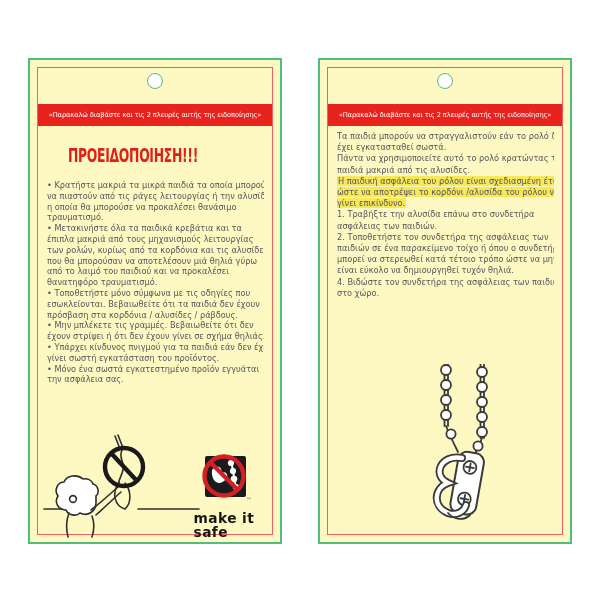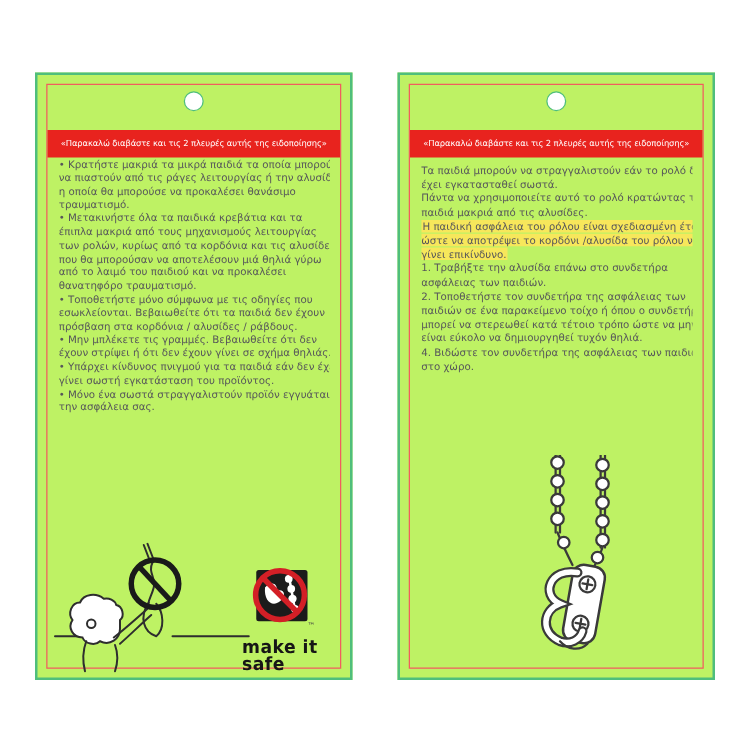--- a/index.html
+++ b/index.html
@@ -3,21 +3,21 @@
 <meta charset="utf-8">
 <style>
   html,body{margin:0;padding:0;}
   body{
     width:600px;height:600px;background:#ffffff;position:relative;
     font-family:"DejaVu Sans","Liberation Sans",sans-serif;
     -webkit-font-smoothing:antialiased;
   }
   .tag{
     position:absolute;top:58px;width:254px;height:486px;
-    border:2px solid #4fbe7c;background:#bef264;box-sizing:border-box;
+    border:2px solid #4fbe7c;background:#fef9c3;box-sizing:border-box;
   }
   #tag-front{left:28px;}
   #tag-back{left:318px;}
   .hole{
     position:absolute;top:13px;left:50%;transform:translateX(-50%);
     width:16px;height:16px;border:1.7px solid #4fbe7c;border-radius:50%;
     box-sizing:border-box;background:#fff;
   }
   .inner{
     position:absolute;left:7px;top:7px;right:7px;bottom:7px;
@@ -56,27 +56,36 @@
 </head>
 <body>
 
 <div class="tag" id="tag-front">
   <div class="hole"></div>
   <div class="inner">
     <div class="banner">
       <span>«Παρακαλώ διαβάστε και τις 2 πλευρές αυτής της ειδοποίησης»</span>
     </div>
     <div class="content">
+      <div class="title-row">
+        <svg width="42" height="38" viewBox="0 0 42 38">
+          <path d="M21 2 L40 35 L2 35 Z" fill="#e01f17" stroke="#e01f17" stroke-width="3" stroke-linejoin="round"></path>
+          <path d="M21 6.5 L36.5 33 L5.5 33 Z" fill="none" stroke="#ffffff" stroke-width="1.6" stroke-linejoin="round"></path>
+          <rect x="19" y="12" width="4" height="12" rx="2" fill="#ffffff"></rect>
+          <circle cx="21" cy="29" r="2.4" fill="#ffffff"></circle>
+        </svg>
+        <span class="title-text">ΠΡΟΕΙΔΟΠΟΙΗΣΗ!!!</span>
+      </div>
       <div class="bullets">
         <div>• Κρατήστε μακριά τα μικρά παιδιά τα οποία μπορούν να πιαστούν από τις ράγες λειτουργίας ή την αλυσίδα η οποία θα μπορούσε να προκαλέσει θανάσιμο τραυματισμό.</div>
         <div>• Μετακινήστε όλα τα παιδικά κρεβάτια και τα έπιπλα μακριά από τους μηχανισμούς λειτουργίας των ρολών, κυρίως από τα κορδόνια και τις αλυσίδες που θα μπορούσαν να αποτελέσουν μιά θηλιά γύρω από το λαιμό του παιδιού και να προκαλέσει  θανατηφόρο τραυματισμό.</div>
         <div>• Τοποθετήστε μόνο σύμφωνα με τις οδηγίες που εσωκλείονται. Βεβαιωθείτε ότι τα παιδιά δεν έχουν πρόσβαση στα κορδόνια / αλυσίδες / ράβδους.</div>
         <div>• Μην μπλέκετε τις γραμμές. Βεβαιωθείτε ότι δεν έχουν στρίψει ή ότι δεν έχουν γίνει σε σχήμα θηλιάς.</div>
         <div>• Υπάρχει κίνδυνος πνιγμού για τα παιδιά εάν δεν έχει γίνει σωστή εγκατάσταση του προϊόντος.</div>
-        <div>• Μόνο ένα σωστά στραγγαλιστούν προϊόν εγγυάται την ασφάλεια σας.</div>
+        <div>• Μόνο ένα σωστά εγκατεστημένο προϊόν εγγυάται την ασφάλεια σας.</div>
       </div>
     </div>
 
     <div class="kid-illus">
       <svg width="165" height="108" viewBox="0 0 165 108">
         <g stroke="#2e2e2e" fill="none" stroke-width="1.6" stroke-linecap="round">
 
           <line x1="76" y1="2" x2="81" y2="15"></line>
           <line x1="79" y1="1" x2="84" y2="14"></line>
 

